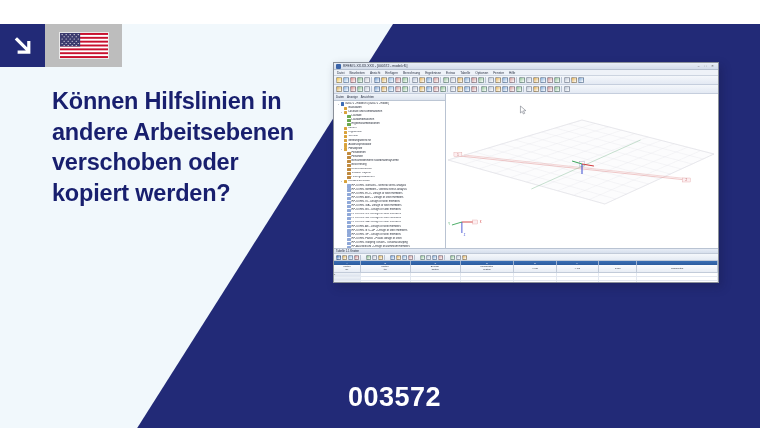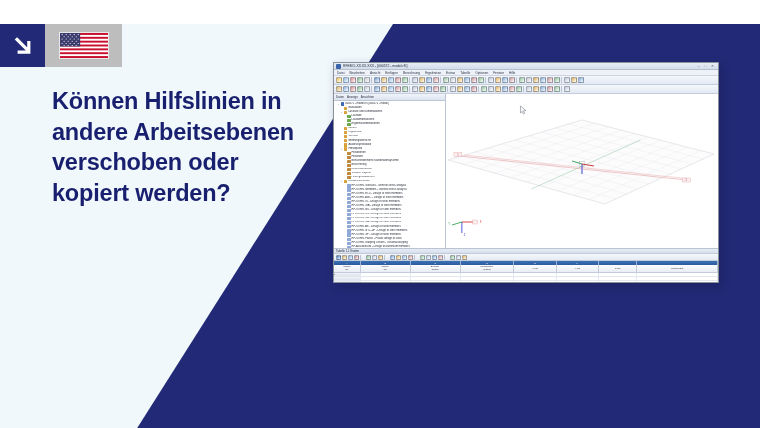--- a/index.html
+++ b/index.html
@@ -303,20 +303,21 @@
             <circle cx="16.9" cy="13.5" r="0.62"></circle>
         </g>
       </svg>
     </div>
   </div>
 
   <div class="headline">Können Hilfslinien in andere Arbeitsebenen verschoben oder kopiert werden?</div>
 
 
   <div class="faq-row">
+    <span class="faq-num">003572</span>
   </div>
 
   <div class="app-window">
 
     <div class="app-titlebar">
       <span class="app-icon"></span>
       <span class="app-title">RFEM 5.XX.XX.XXX - [000572 - model.rf5]</span>
       <span class="win-btns">
         <span class="win-btn">–</span>
         <span class="win-btn">□</span>

